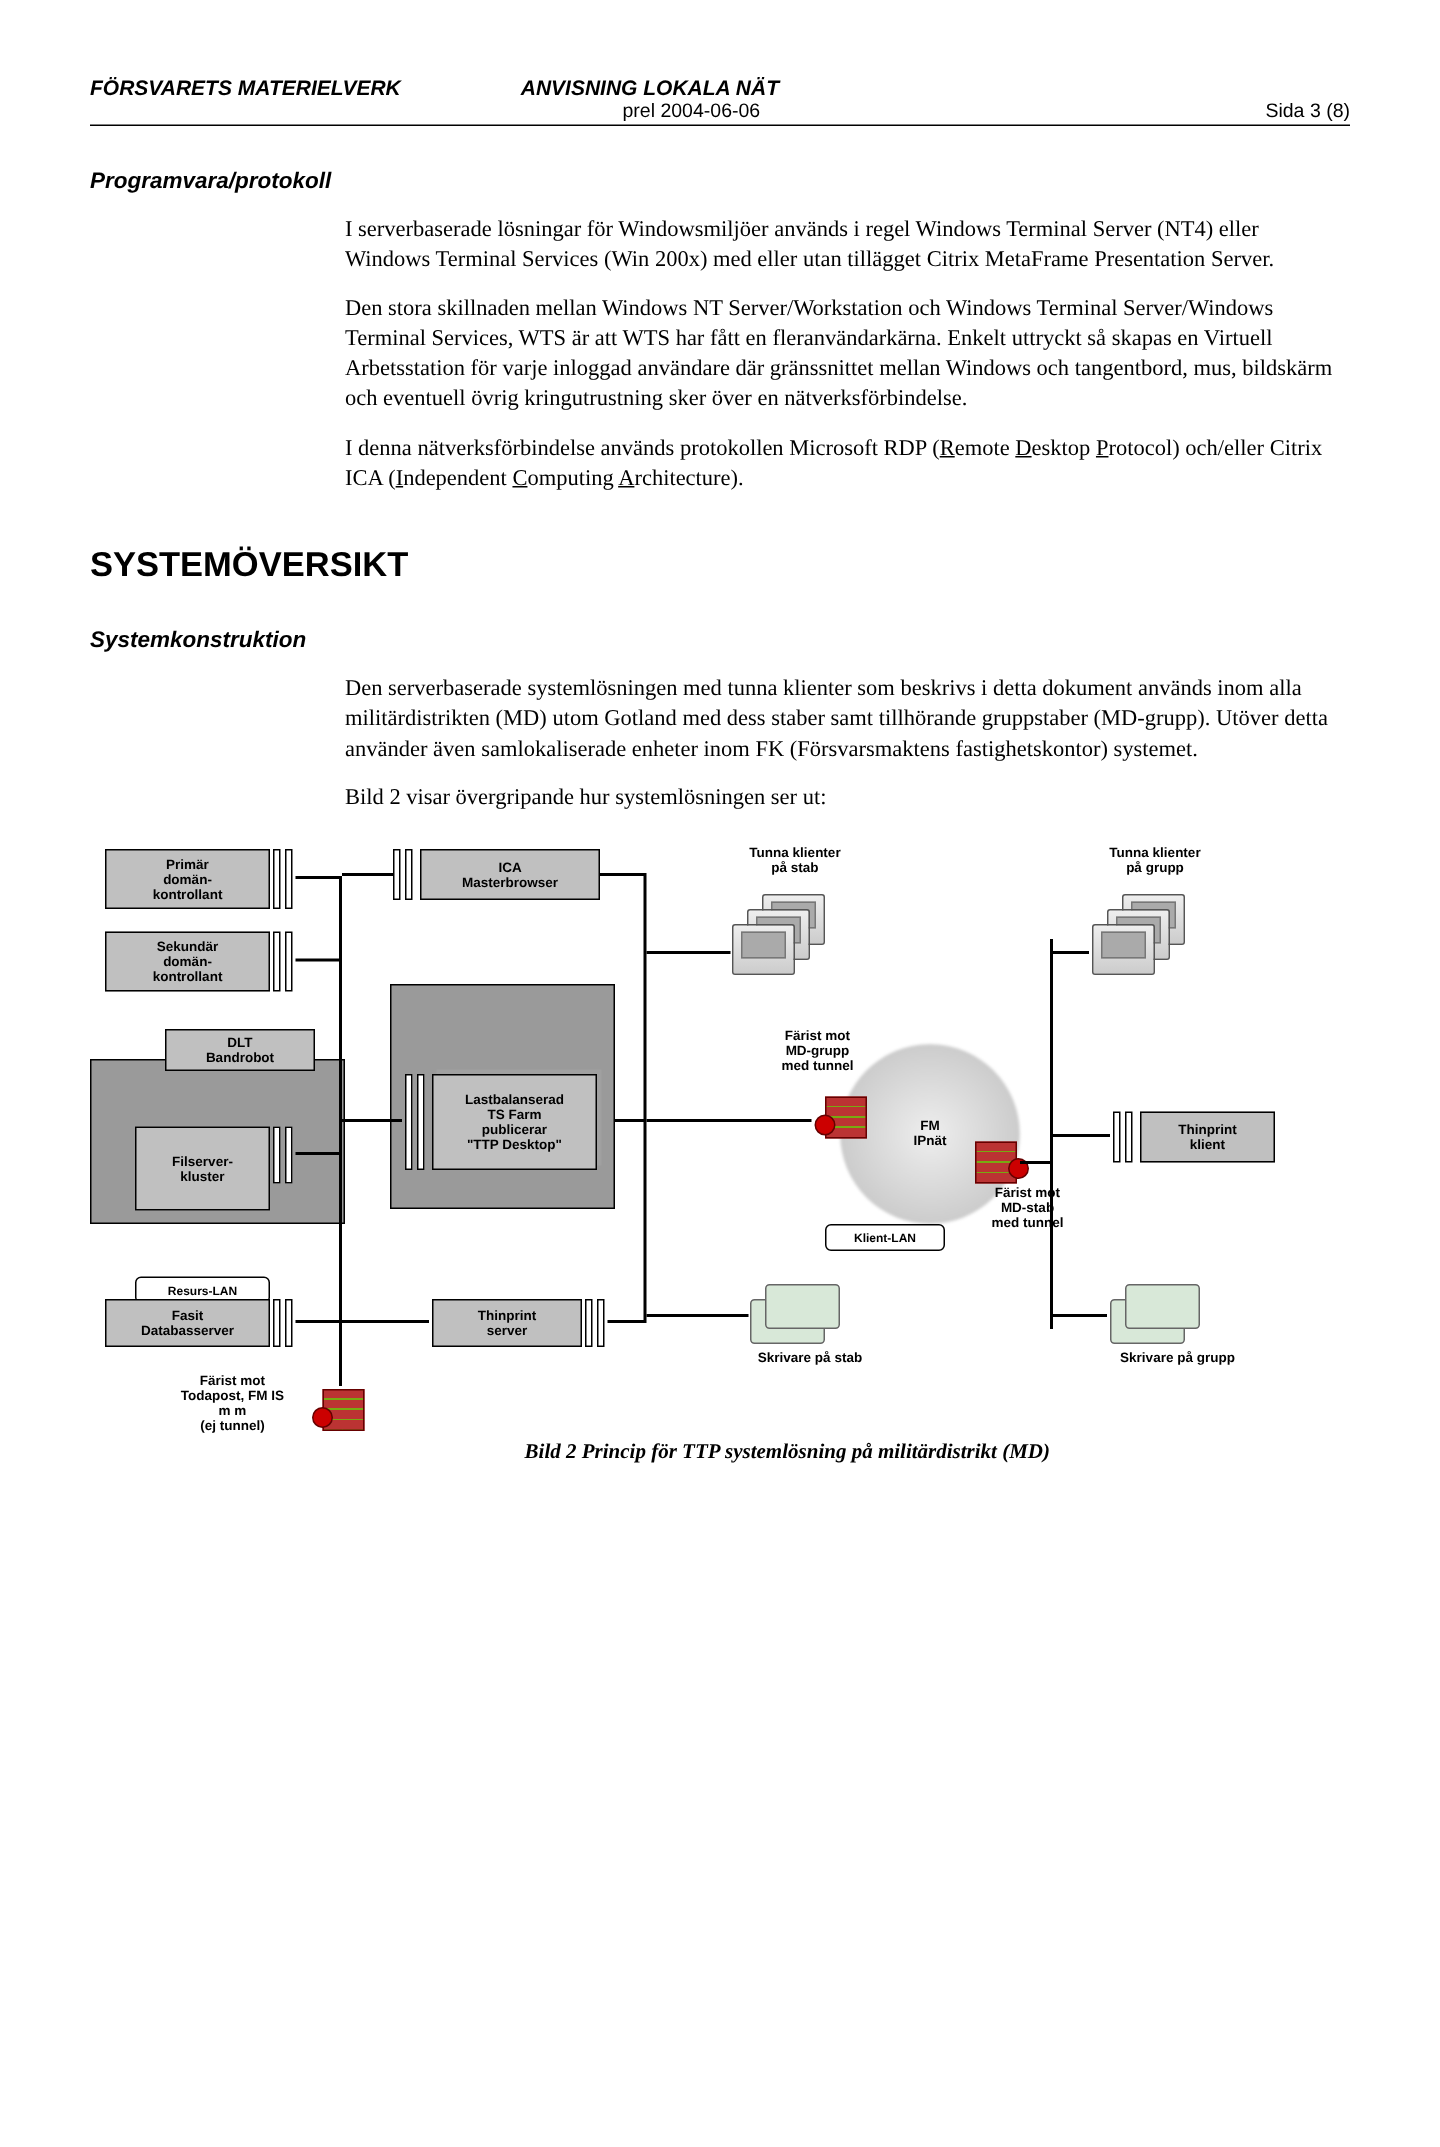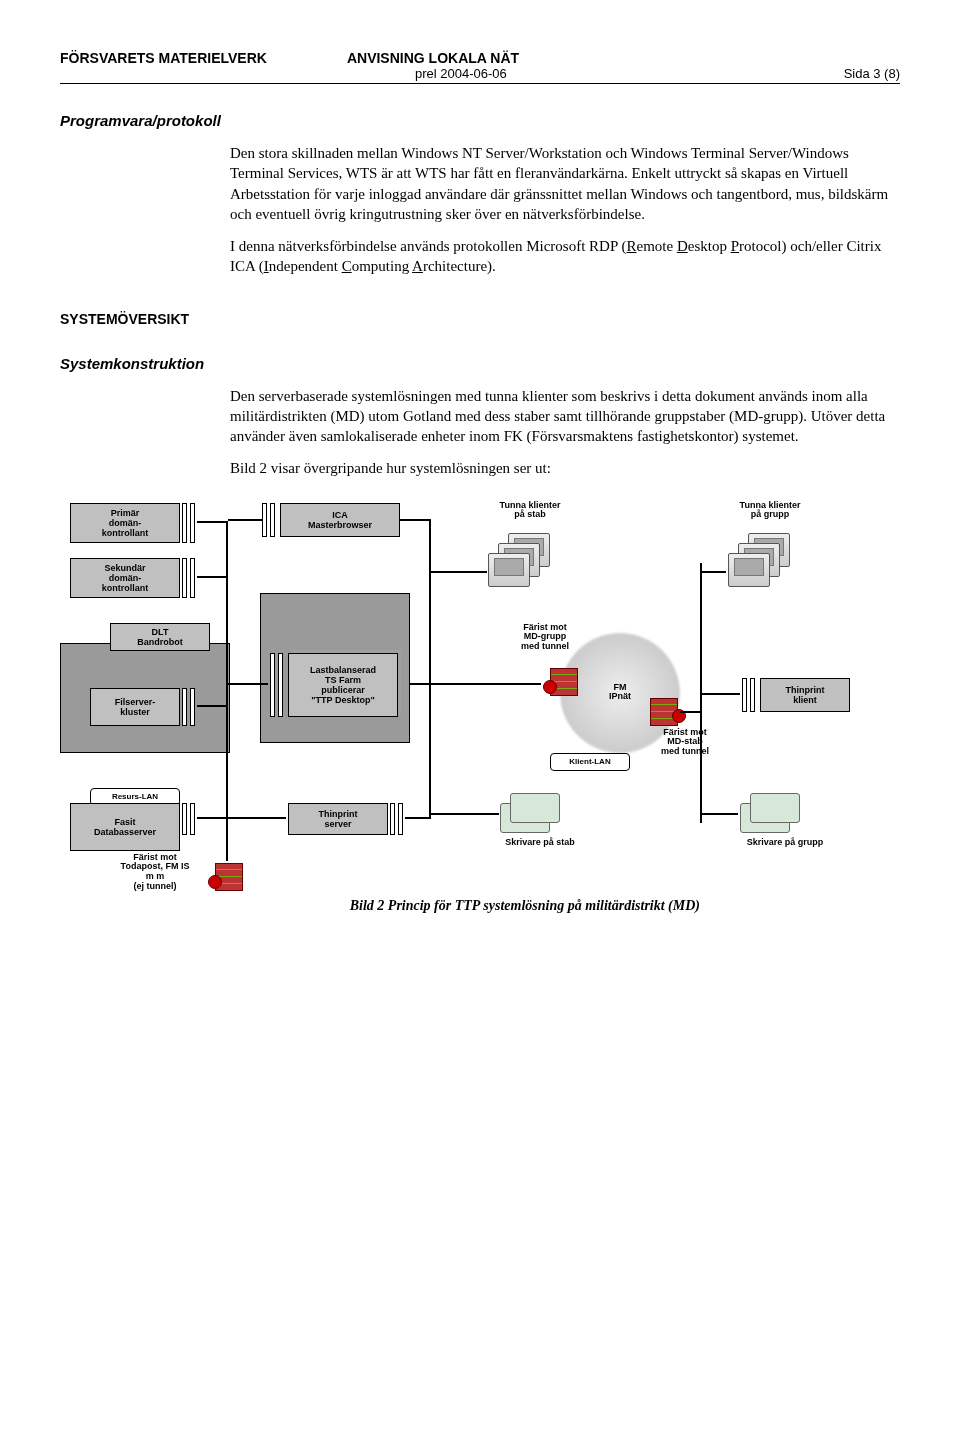--- a/index.html
+++ b/index.html
@@ -10,20 +10,21 @@
     background: #fff;
     width: 960px;
     margin: 0 auto;
     padding: 50px 60px 40px 60px;
   }
   .header-row {
     display: flex;
     font-family: Arial, Helvetica, sans-serif;
     font-size: 14px;
     font-weight: bold;
+    font-style: italic;
   }
   .header-mid {
     text-align: left;
     flex: 1;
     margin-left: 80px;
   }
   .header-sub {
     font-family: Arial, Helvetica, sans-serif;
     font-size: 13px;
     font-weight: normal;
@@ -40,21 +41,21 @@
   .section-title {
     font-family: Arial, Helvetica, sans-serif;
     font-style: italic;
     font-size: 15px;
     margin: 28px 0 14px 0;
     font-weight: bold;
   }
   .h1 {
     font-family: Arial, Helvetica, sans-serif;
     font-weight: bold;
-    font-size: 14px;
+    font-size: 23px;
     margin: 34px 0 18px 0;
   }
   .body-block {
     margin-left: 170px;
     margin-right: 10px;
     line-height: 1.35;
   }
   .body-block p { margin-bottom: 12px; }
   .u { text-decoration: underline; }
 
@@ -152,20 +153,21 @@
 </div>
 <div class="header-bottom">
   <span>prel 2004-06-06</span>
   <span>Sida 3 (8)</span>
 </div>
 <hr class="hdr-rule">
 
 <div class="section-title">Programvara/protokoll</div>
 
 <div class="body-block">
+  <p>I serverbaserade lösningar för Windowsmiljöer används i regel Windows Terminal Server (NT4) eller Windows Terminal Services (Win 200x) med eller utan tillägget Citrix MetaFrame Presentation Server.</p>
   <p>Den stora skillnaden mellan Windows NT Server/Workstation och Windows Terminal Server/Windows Terminal Services, WTS är att WTS har fått en fleranvändarkärna. Enkelt uttryckt så skapas en Virtuell Arbetsstation för varje inloggad användare där gränssnittet mellan Windows och tangentbord, mus, bildskärm och eventuell övrig kringutrustning sker över en nätverksförbindelse.</p>
   <p>
     <span>I denna nätverksförbindelse används protokollen Microsoft RDP (</span><span class="u">R</span><span>emote </span><span class="u">D</span><span>esktop </span><span class="u">P</span><span>rotocol) och/eller Citrix ICA (</span><span class="u">I</span><span>ndependent </span><span class="u">C</span><span>omputing </span><span class="u">A</span><span>rchitecture).</span>
   </p>
 </div>
 
 <div class="h1">SYSTEMÖVERSIKT</div>
 
 <div class="section-title">Systemkonstruktion</div>
 
@@ -188,29 +190,29 @@
 kontrollant</div>
   <div class="slot" style="left:122px; top:55px; height:40px;"></div>
   <div class="slot" style="left:130px; top:55px; height:40px;"></div>
   <div class="line" style="left:137px; top:73px; width:30px; height:2px;"></div>
 
   <div style="position:absolute; left:0; top:140px; width:170px; height:110px; background:#9a9a9a; border:1px solid #000;"></div>
 
   <div class="node" style="left:50px; top:120px; width:100px; height:28px; white-space:pre-line;">DLT
 Bandrobot</div>
 
-  <div class="node" style="left:30px; top:185px; width:90px; height:38px; white-space:pre-line;">Filserver-
+  <div class="node" style="left:30px; top:185px; width:90px; height:56px; white-space:pre-line;">Filserver-
 kluster</div>
   <div class="slot" style="left:122px; top:185px; height:38px;"></div>
   <div class="slot" style="left:130px; top:185px; height:38px;"></div>
   <div class="line" style="left:137px; top:202px; width:30px; height:2px;"></div>
 
   <div class="tube" style="left:30px; top:262px; width:90px; height:18px;margin-top:23px;">Resurs-LAN</div>
 
-  <div class="node" style="left:10px; top:300px; width:110px; height:48px; white-space:pre-line;">Fasit
+  <div class="node" style="left:10px; top:300px; width:110px; height:32px; white-space:pre-line;">Fasit
 Databasserver</div>
   <div class="slot" style="left:122px; top:300px; height:32px;"></div>
   <div class="slot" style="left:130px; top:300px; height:32px;"></div>
   <div class="line" style="left:137px; top:314px; width:30px; height:2px;"></div>
 
   <div class="label" style="left:40px; top:350px; width:110px; white-space:pre-line;">Färist mot
 Todapost, FM IS
 m m
 (ej tunnel)</div>
   <div class="brick" style="left:155px; top:360px;"></div>

